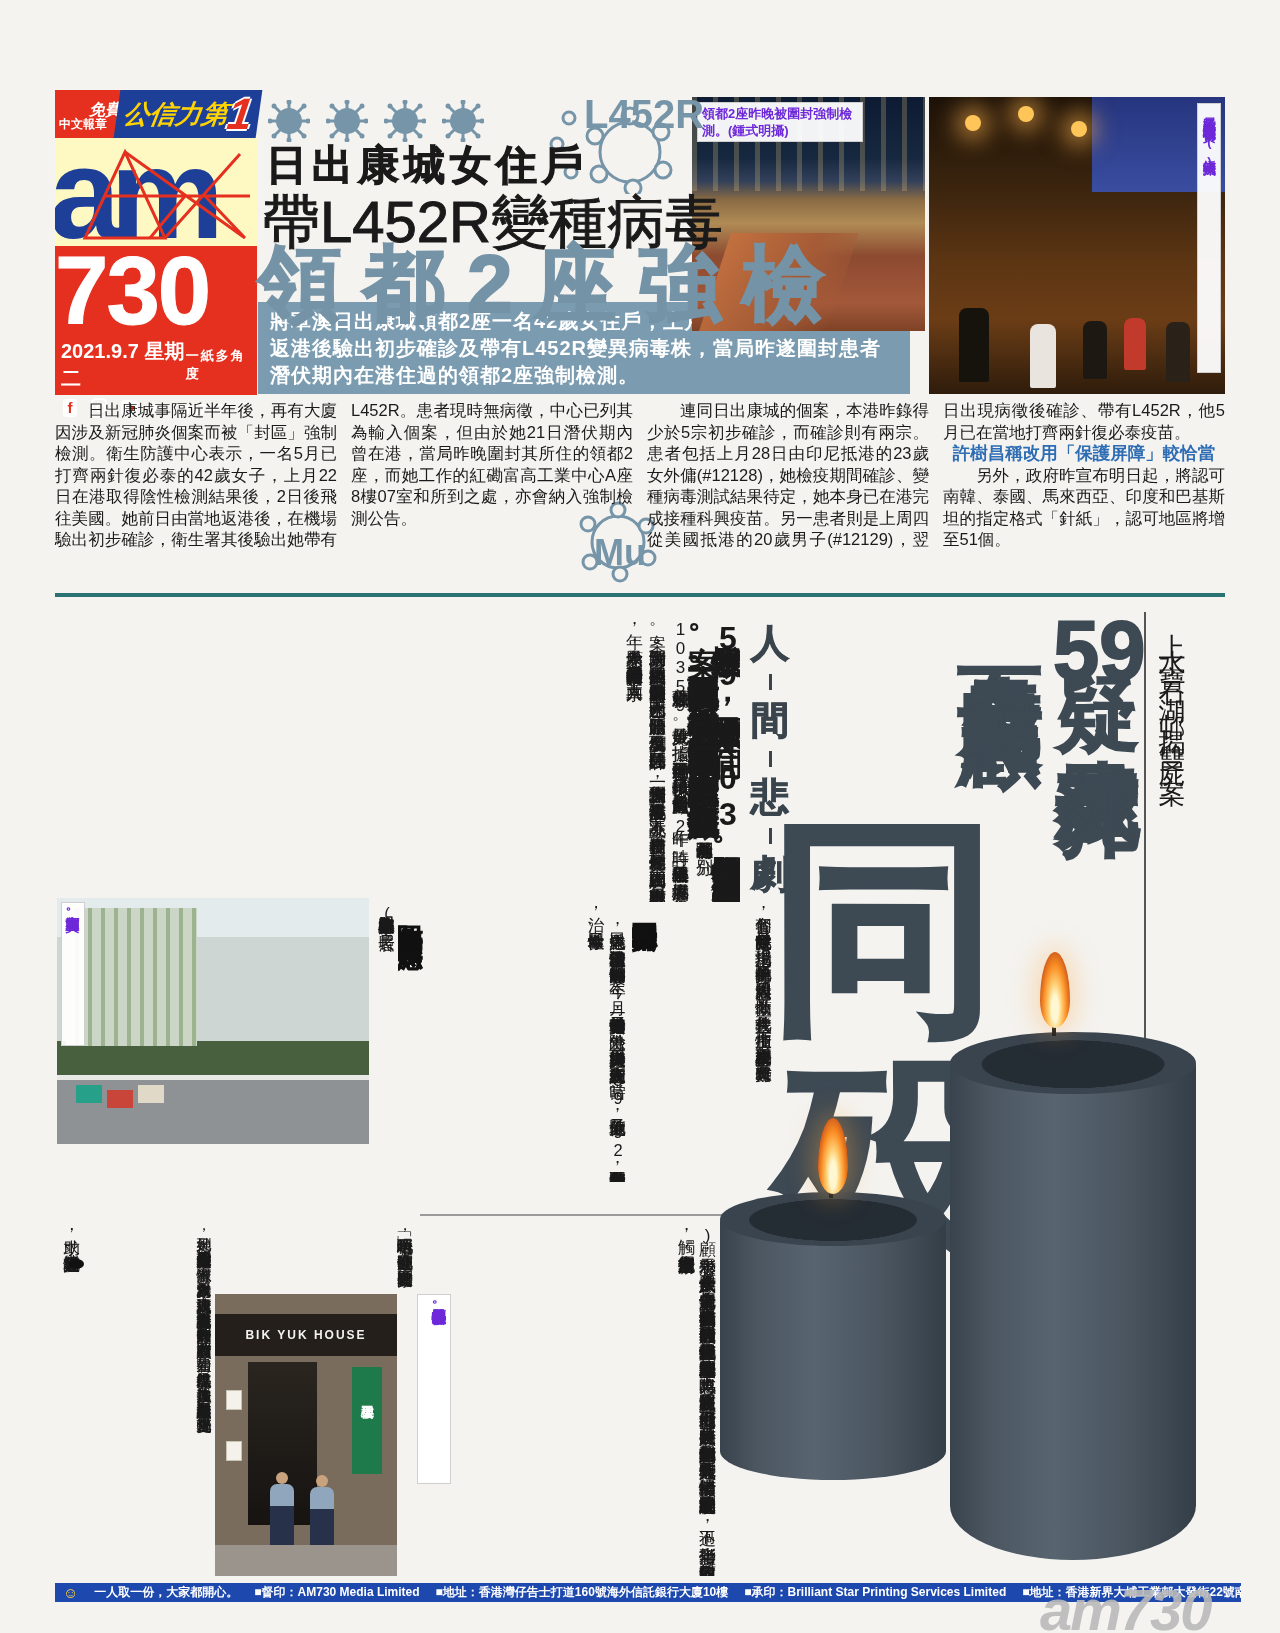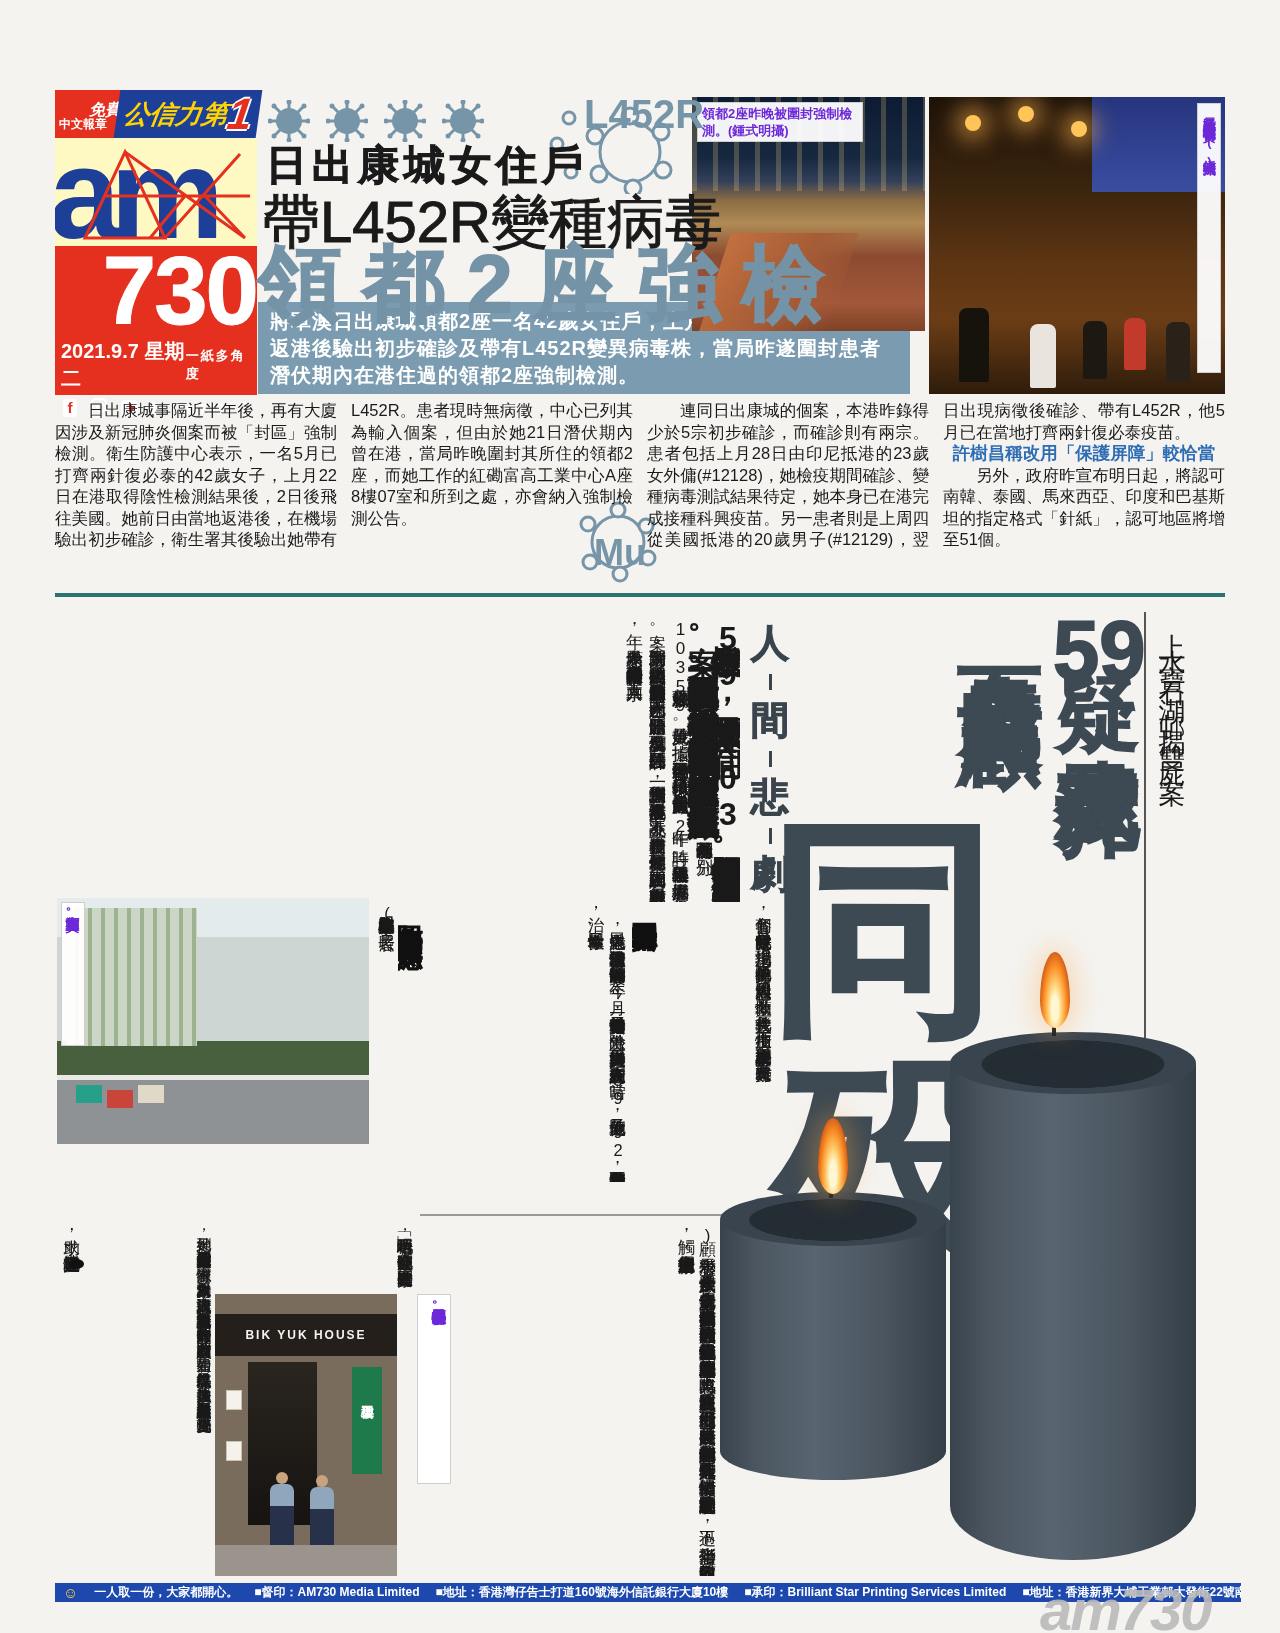--- a/index.html
+++ b/index.html
@@ -75,21 +75,21 @@
       <svg width="202" height="108" viewBox="0 0 202 108">
         <text x="-6" y="100" font-family="Liberation Sans,sans-serif" font-size="128" font-weight="bold" fill="#1e3f98" letter-spacing="-10">am</text>
         <g stroke="#e5301f" stroke-width="3" fill="none">
           <path d="M30 100 L70 14 L110 100 Z"></path>
           <path d="M70 14 L190 100 M110 100 L185 16 M50 58 L195 58 M130 58 L95 100 M150 58 L190 100"></path>
         </g>
       </svg>
     </div>
 
     <div class="abs masthead-red" style="left:0;top:156px;width:202px;height:149px;">
-      <div style="color:#fff;font-size:96px;font-weight:bold;line-height:90px;text-align:right;letter-spacing:-2px;padding-left:41px;" class="semiheavy">730</div>
+      <div style="color:#fff;font-size:96px;font-weight:bold;line-height:90px;text-align:left;letter-spacing:-2px;" class="semiheavy">730</div>
       <div style="display:flex;justify-content:space-between;align-items:center;color:#fff;padding:2px 6px 0 6px;">
         <span style="font-size:20px;font-weight:bold;">2021.9.7 星期二</span>
         <span style="font-size:13px;font-weight:bold;letter-spacing:2px;">一紙多角度</span>
       </div>
       <div style="display:flex;align-items:center;gap:14px;padding:6px 8px 0 8px;">
         <span class="sicon" style="width:18px;height:18px;background:#fff;border-radius:4px;color:#e5301f;font-weight:bold;font-size:15px;text-align:center;line-height:18px;">f</span>
         <span class="sicon" style="width:16px;height:16px;border:2px solid #fff;border-radius:5px;position:relative;">
             <span style="position:absolute;left:3px;top:3px;width:6px;height:6px;border:2px solid #fff;border-radius:50%;"></span>
           </span>
         <span class="sicon" style="width:22px;height:16px;background:#fff;border-radius:4px;position:relative;">

